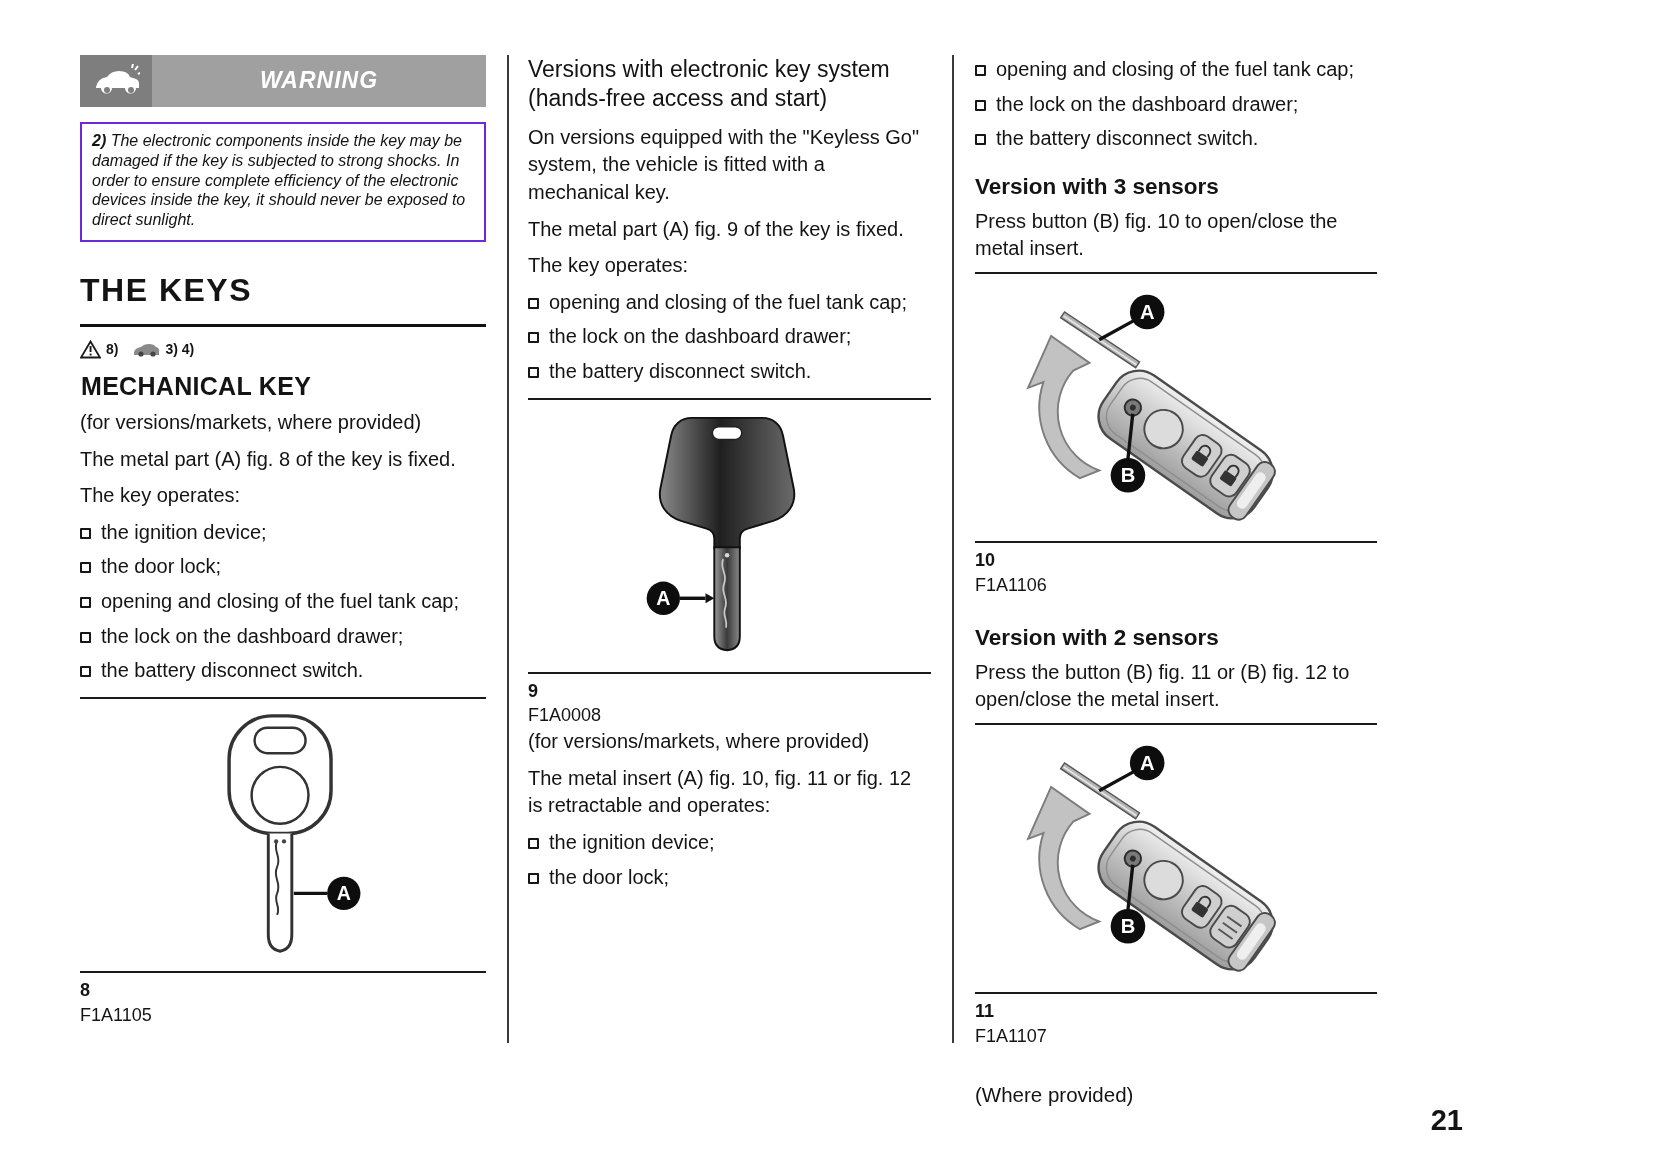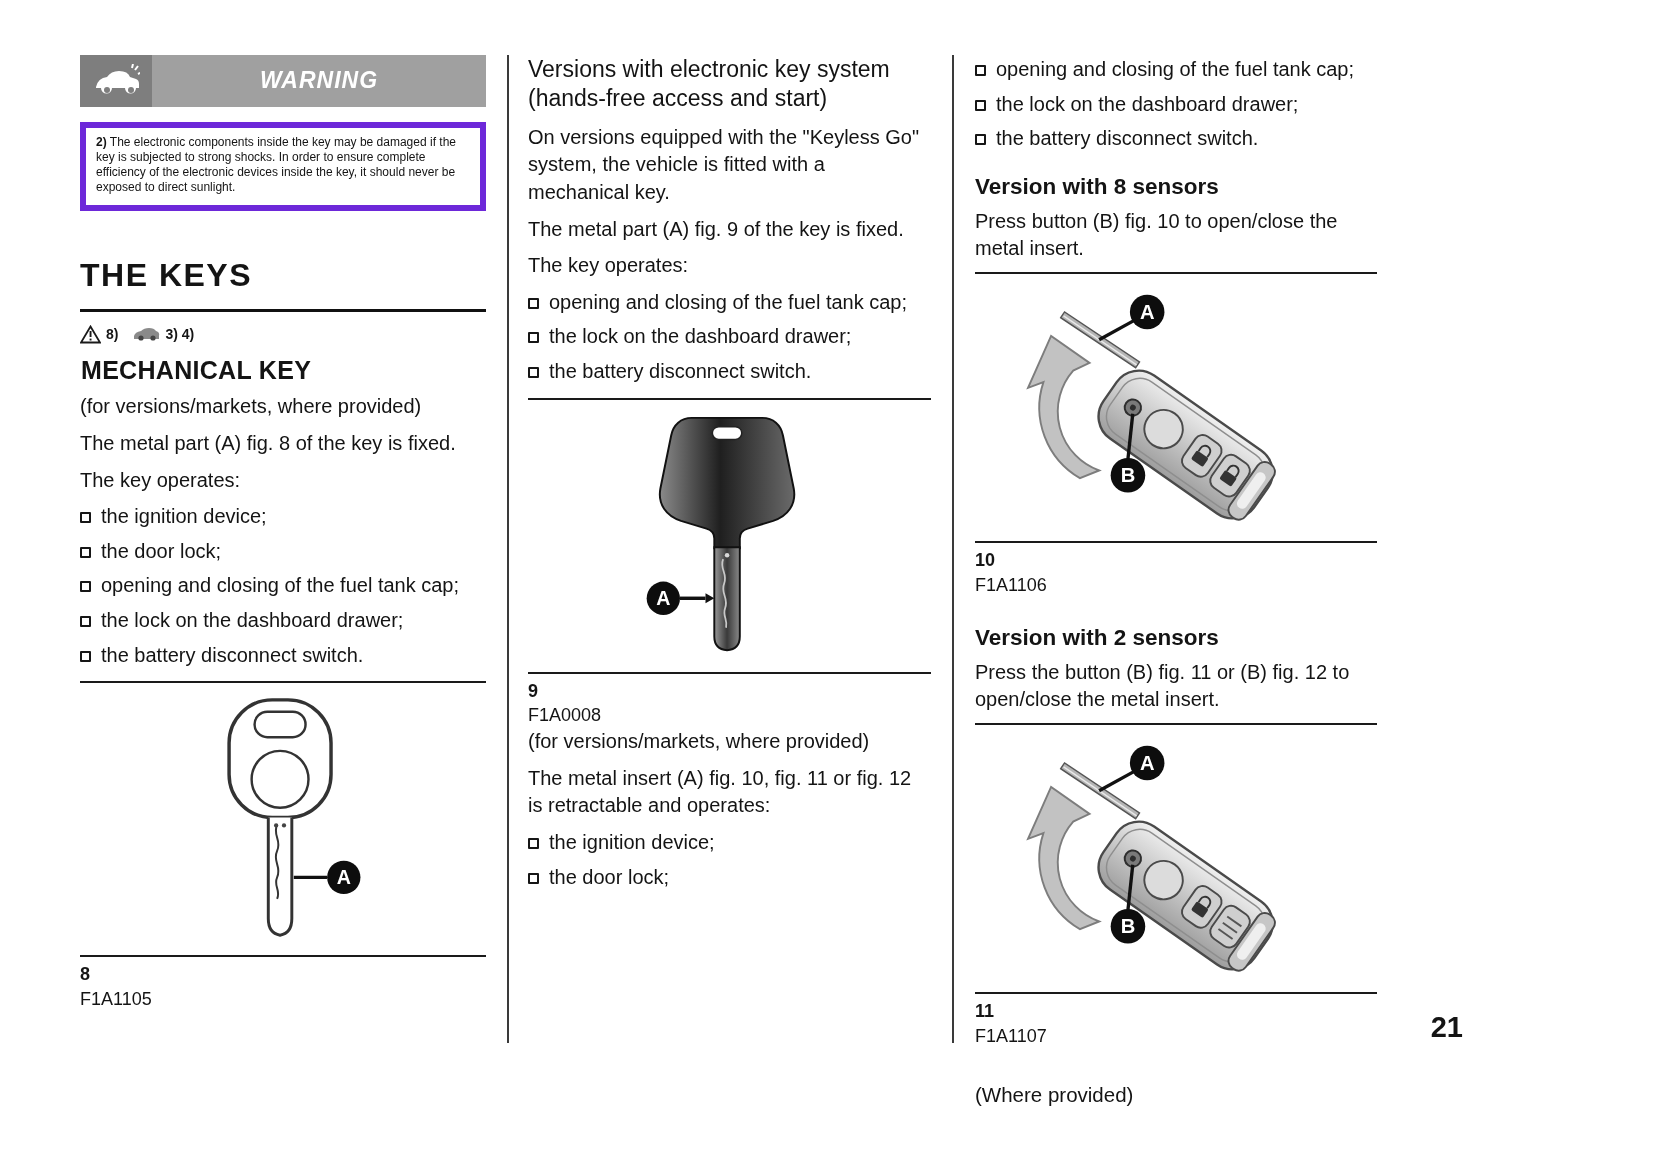--- a/index.html
+++ b/index.html
@@ -16,44 +16,44 @@
   .col-right { left:975px; width:402px; }
   .vdiv { position:absolute; top:55px; height:988px; width:1.5px; background:#3a3a3a; }
   .vdiv-1 { left:507px; }
   .vdiv-2 { left:952px; }
 
   
   .warn-header { display:flex; height:52px; }
   .warn-icon-box { width:72px; background:#7e7e7e; display:flex; align-items:center; justify-content:center; }
   .warn-title-box { flex:1; background:#a0a0a0; display:flex; align-items:center; justify-content:center;
     color:#fff; font-style:italic; font-weight:bold; font-size:23px; letter-spacing:1px; }
-  .warn-note { margin-top:15px; border:6px solid #6d28d9; padding:7px 10px 10px 10px;
-    font-size:12px; line-height:1.24; }
+  .warn-note { margin-top:15px; border:2px solid #6d28d9; padding:7px 10px 10px 10px;
+    font-style:italic; font-size:16px; line-height:1.24; }
   .warn-note .bold { font-weight:bold; }
 
-  .big-heading { margin-top:42px; font-size:32px; font-weight:700; letter-spacing:1.5px;
+  .big-heading { margin-top:26px; font-size:32px; font-weight:700; letter-spacing:1.5px;
     padding-bottom:12px; border-bottom:3px solid #111; }
   .refs-row { display:flex; align-items:center; gap:5px; margin:13px 0 4px 0; }
   .refs-row .refnum { font-size:14px; font-weight:bold; margin-right:10px; }
   .slab-heading { font-size:25px; font-weight:700; letter-spacing:0.3px; margin:12px 0 8px 1px; line-height:1.18; }
   .col-heading { font-size:23px; font-weight:400; line-height:1.28; margin-bottom:10px; }
   .subhead { font-size:22.5px; font-weight:700; margin:18px 0 6px 0; }
 
   .para { margin:0 0 9px 0; }
   .bullet { margin:1px 0 7px 0; }
   .sq { display:inline-block; width:11px; height:11px; border:2.5px solid #161616; border-radius:1px; margin-right:10px; }
 
   .figure { margin-top:12px; }
   .fig-img { border-top:2px solid #1a1a1a; padding:12px 0 10px 0; display:flex; justify-content:center; }
   .fig-caption { border-top:2px solid #1a1a1a; padding-top:5px; display:flex; justify-content:space-between; align-items:baseline;flex-direction:column; }
   .fig-num { font-weight:bold; font-size:18px; }
   .fig-code { font-weight:normal; font-size:18px; }
 
   .where-provided { margin-top:32px; font-size:20.5px; }
-  .page-number { position:absolute; right:190px; top:1011px; font-size:29px; font-weight:700; }
+  .page-number { position:absolute; right:190px; top:1104px; font-size:29px; font-weight:700; }
 
   svg text.callout { font-family:"Liberation Sans", sans-serif; font-weight:bold; fill:#fff; }
 </style>
 </head>
 <body>
 
 <div class="page">
 
   <div class="col col-left">
 
@@ -175,21 +175,21 @@
     <div class="bullet"><span class="sq"></span><span>the ignition device;</span></div>
     <div class="bullet"><span class="sq"></span><span>the door lock;</span></div>
   </div>
 
   <div class="col col-right">
 
     <div class="bullet"><span class="sq"></span><span>opening and closing of the fuel tank cap;</span></div>
     <div class="bullet"><span class="sq"></span><span>the lock on the dashboard drawer;</span></div>
     <div class="bullet"><span class="sq"></span><span>the battery disconnect switch.</span></div>
 
-    <div class="subhead">Version with 8 sensors</div>
+    <div class="subhead">Version with 3 sensors</div>
     <div class="para">Press button (B) fig. 10 to open/close the metal insert.</div>
 
     <div class="figure" style="margin-top:8px;">
       <div class="fig-img">
         <svg width="390" height="245" viewBox="0 0 400 255">
           <defs>
             <linearGradient id="fobA" x1="0" y1="0" x2="0" y2="1">
               <stop offset="0" stop-color="#f0f0f0"></stop>
                 <stop offset="1" stop-color="#9d9d9d"></stop>
             </linearGradient>

